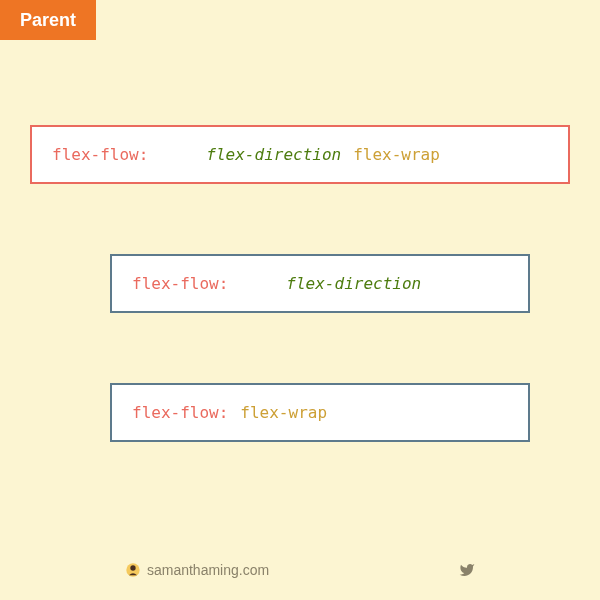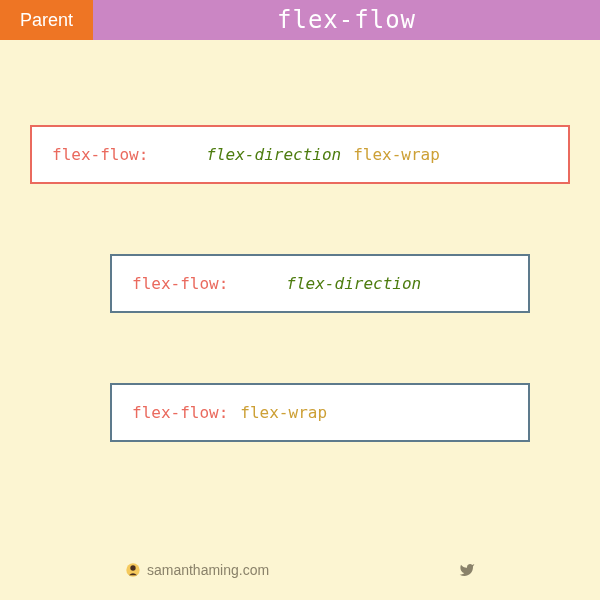--- a/index.html
+++ b/index.html
@@ -14,21 +14,21 @@
       display: flex;
       height: 40px;
     }
     .badge {
       background: #ee7524;
       color: #fff;
       padding: 0 20px;
       display: flex;
       align-items: center;
       font-size: 18px;
-      font-weight: 400;
+      font-weight: 700;
     }
     .title-bar {
       background: #cb86c4;
       color: #fff;
       flex: 1;
       display: flex;
       align-items: center;
       justify-content: center;
       font-size: 24px;
       font-family: "SF Mono", Menlo, Consolas, monospace;
@@ -75,21 +75,20 @@
       gap: 6px;
     }
     .icon { display: inline-flex; }
     .icon svg { width: 16px; height: 16px; }
   </style>
 </head>
 <body>
 
 <div class="header">
   <div class="badge">Parent</div>
-  <div class="title-bar">flex-flow</div>
 </div>
 
 <div class="content">
   <div class="code-box box-1">
     <span class="prop">flex-flow:</span>
     <span class="val-green">flex-direction</span>
     <span class="val-gold">flex-wrap</span>
   </div>
 
   <div class="code-box box-2">

